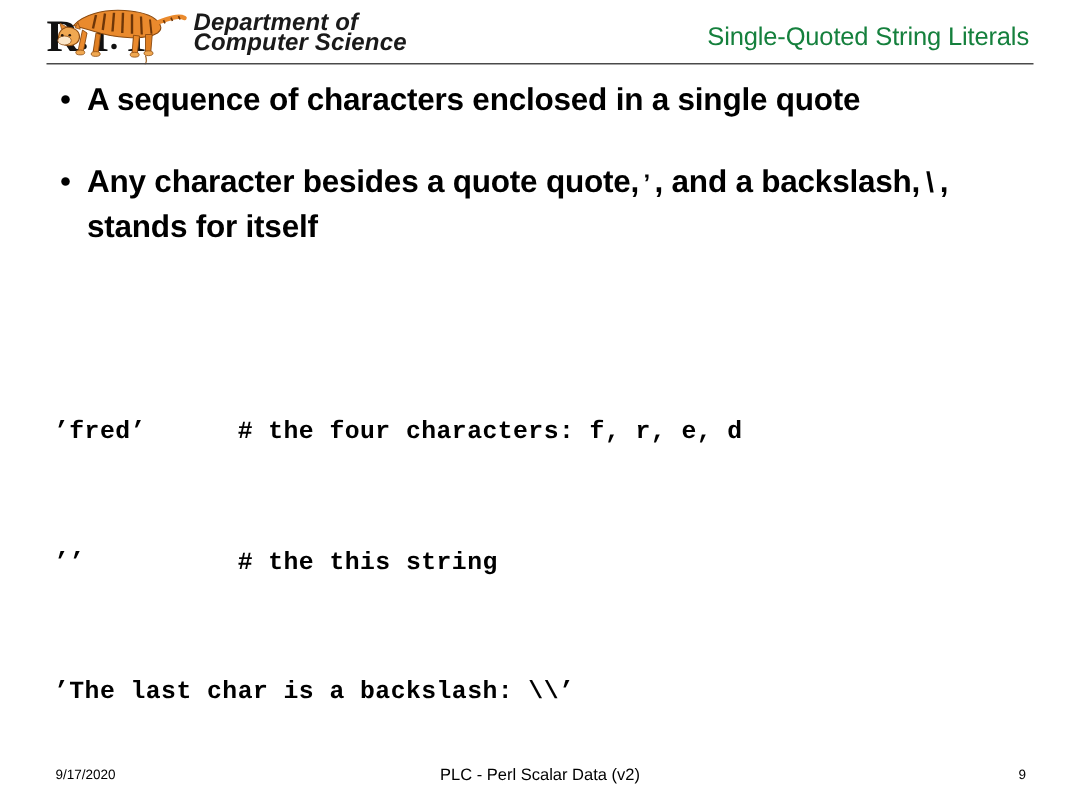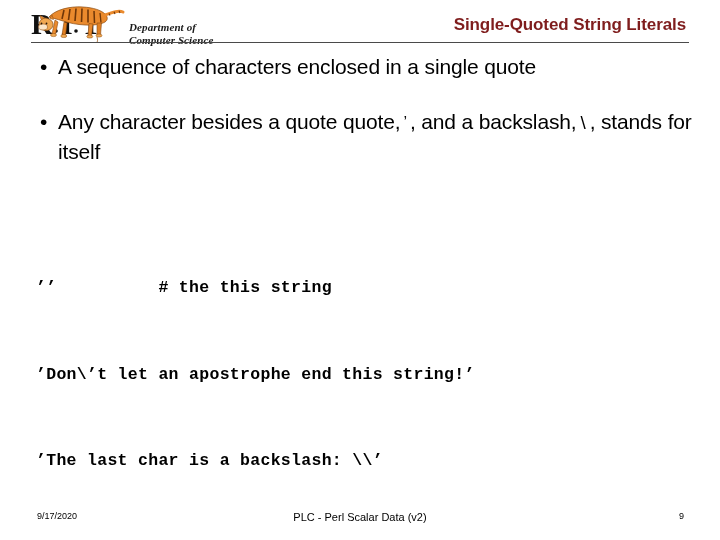--- a/index.html
+++ b/index.html
@@ -32,39 +32,39 @@
     height: 42px;
   }
   .logo-svg {
     position: absolute;
     left: 0;
     top: 0;
   }
   .dept-text {
     position: absolute;
     left: 98px;
-    top: 20px;
-    font-family: Liberation Serif, serif;
+    top: 8px;
+    font-family: Liberation Sans, sans-serif;
     font-style: italic;
     font-weight: 700;
-    font-size: 11px;
+    font-size: 16px;
     line-height: 13px;
     color: #1a1a1a;
     letter-spacing: 0.1px;
     white-space: nowrap;
   }
   .slide-title {
     position: absolute;
     right: 34px;
     top: 15px;
     font-family: "Liberation Sans", sans-serif;
-    font-weight: 700;
+    font-weight: 400;
     font-size: 17px;
     letter-spacing: -0.1px;
-    color: #7f1d1d;
+    color: #15803d;
     white-space: nowrap;
   }
   .header-rule {
     position: absolute;
     left: 31px;
     top: 42px;
     width: 658px;
     height: 0;
     border-top: 1.5px solid #4a4a4a;
   }
@@ -86,21 +86,21 @@
     flex: 0 0 26px;
     font-size: 21px;
     line-height: 29px;
     text-align: left;
     padding-left: 8px;
     box-sizing: border-box;
   }
   .bullet-text {
     font-size: 21px;
     line-height: 29px;
-    font-weight: 400;
+    font-weight: 700;
     letter-spacing: -0.15px;
     color: #000;
   }
   .bullet-text .q {
     font-size: 16px;
     vertical-align: 1px;
     padding: 0 3px;
   }
   .bullet-text .bs {
     font-size: 19px;
@@ -229,22 +229,22 @@
   <div class="bullet-row">
     <span class="bullet-dot">•</span>
     <span class="bullet-text">
       <span>Any character besides a quote quote,</span><span class="q">’</span><span>, and a backslash,</span><span class="bs">\</span><span>, stands for itself</span>
     </span>
   </div>
 
 </div>
 
 <div class="code-block">
+  <div class="code-line">’fred’      # the four characters: f, r, e, d</div>
   <div class="code-line">’’          # the this string</div>
-  <div class="code-line">’Don\’t let an apostrophe end this string!’</div>
   <div class="code-line">’The last char is a backslash: \\’</div>
   
   
   
   
 </div>
 
 <div class="footer">
   <div class="footer-date">9/17/2020</div>
   <div class="footer-center">PLC - Perl Scalar Data (v2)</div>

